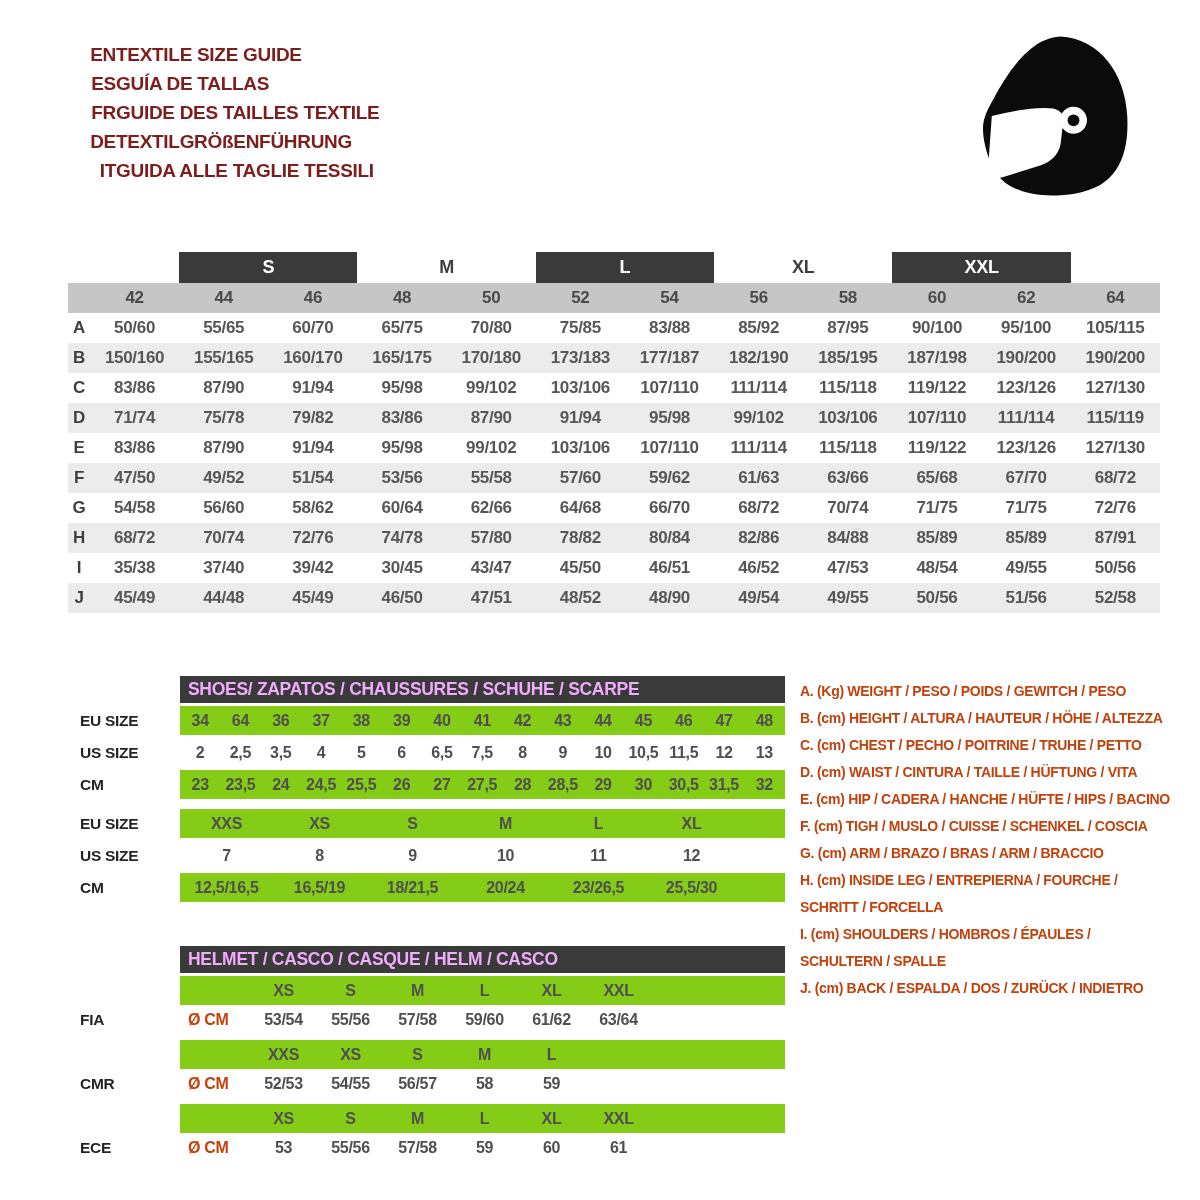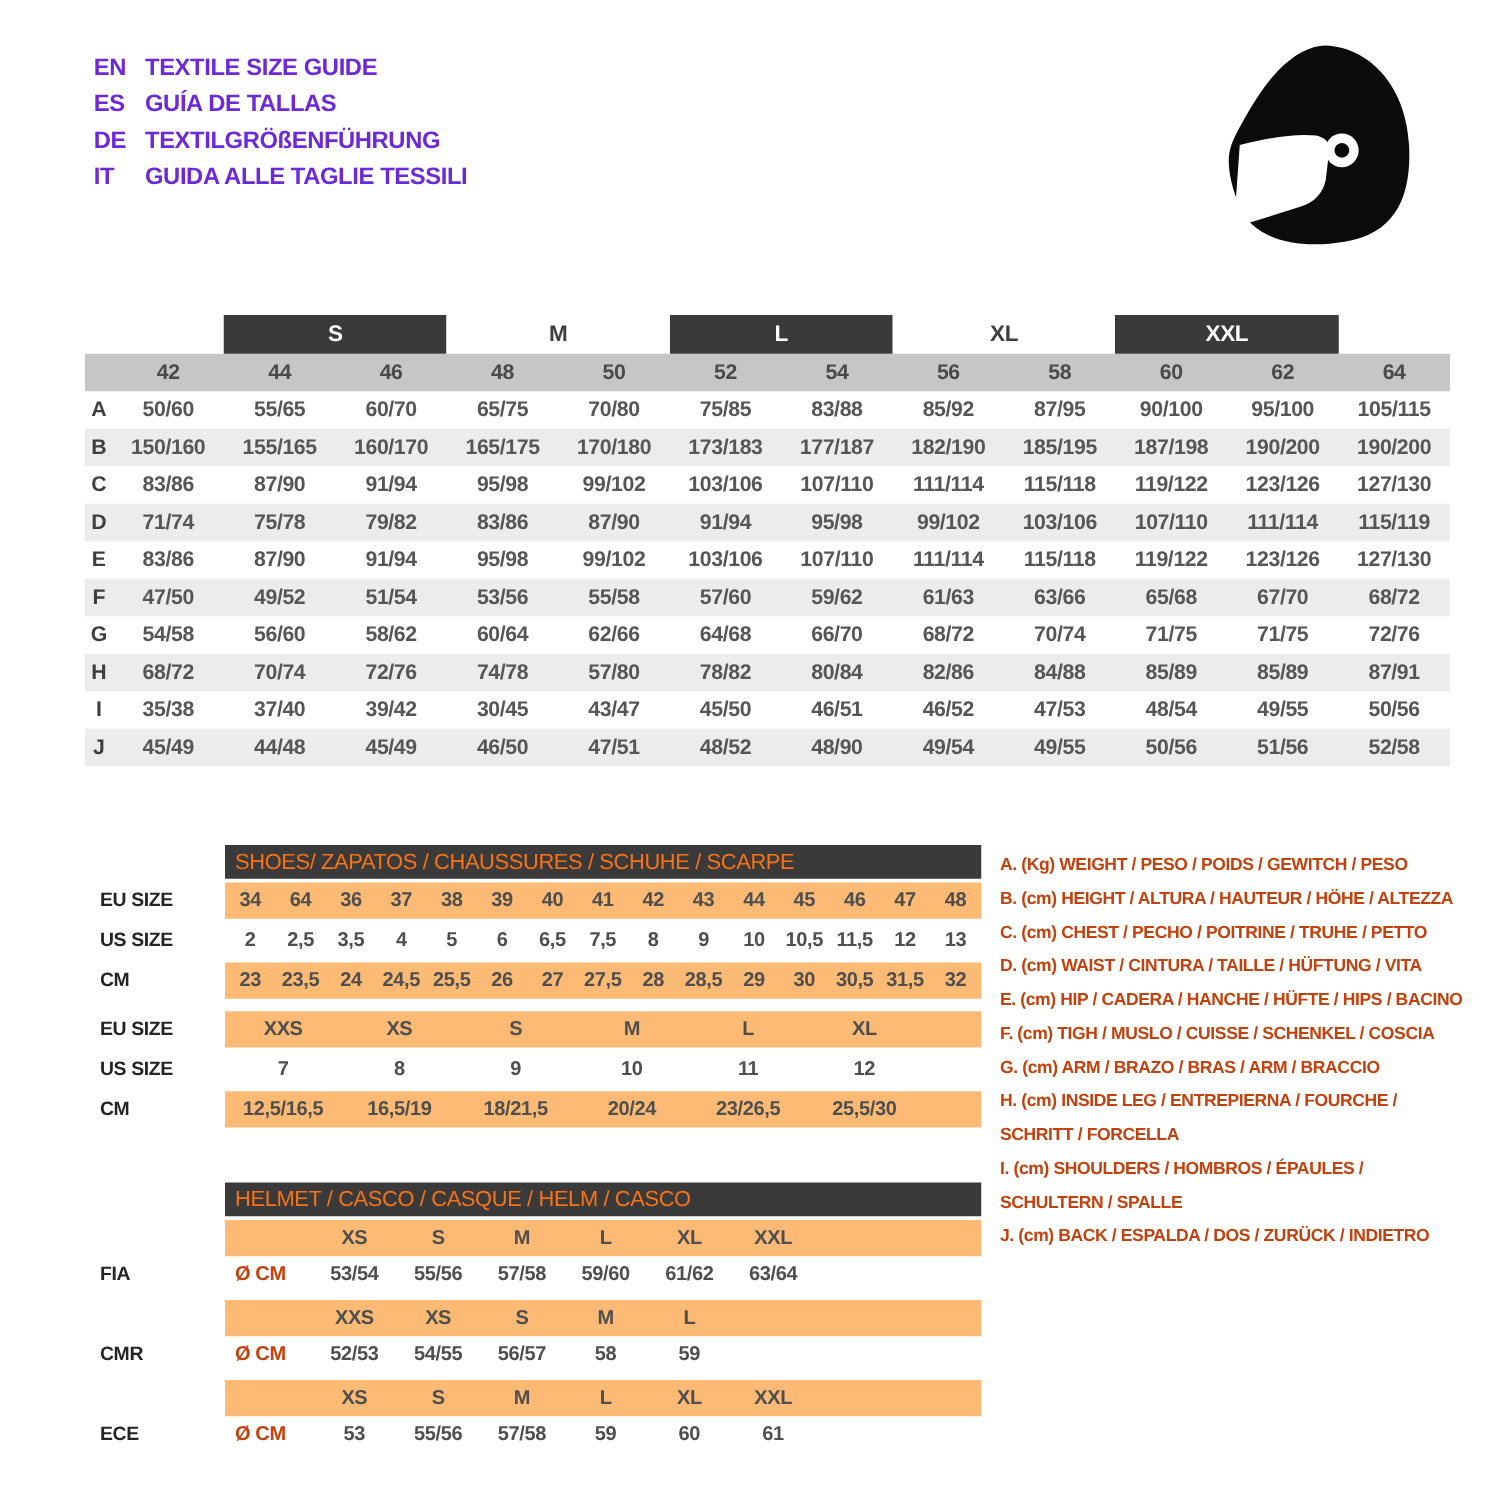--- a/index.html
+++ b/index.html
@@ -7,21 +7,21 @@
     width:1200px;height:1200px;position:relative;background:#ffffff;
     font-family:"Liberation Sans","DejaVu Sans",sans-serif;
     overflow:hidden;color:#4e4e4e;
   }
   .abs{position:absolute;}
   b,strong,div,span{letter-spacing:-0.3px;}
 
   
   .lang-list{left:75px;top:40px;}
   .lang-row{display:flex;height:29px;align-items:center;
-    font-weight:bold;font-size:19px;color:#6d28d9;}
+    font-weight:bold;font-size:19px;color:#7f1d1d;text-align:right;}
   .lang-code{width:41px;flex:0 0 41px;}
   .lang-title{white-space:nowrap;}
 
   
   .helmet-svg{left:966px;top:30px;}
 
   
   .main-table{left:68px;top:252px;width:1092px;}
   .mt-header{display:flex;height:31px;}
   .mt-header .sp-lead{flex:0 0 111.2px;}
@@ -33,24 +33,24 @@
   .mt-row{display:flex;height:30px;align-items:center;}
   .mt-row.alt{background:#ececec;}
   .lcell{flex:0 0 22px;text-align:center;font-weight:bold;
     font-size:17px;color:#3e3e3e;}
   .cell{flex:0 0 89.17px;text-align:center;font-weight:bold;
     font-size:17px;color:#565656;white-space:nowrap;}
   .mt-nums .cell{color:#4a4a4a;}
 
   
   .btable{left:180px;width:605px;}
-  .bar{height:27px;line-height:27px;background:#3a3a3a;color:#f97316;
-    font-weight:normal;font-size:17.5px;padding-left:8px;white-space:nowrap;}
+  .bar{height:27px;line-height:27px;background:#3a3a3a;color:#f0abfc;
+    font-weight:bold;font-size:17.5px;padding-left:8px;white-space:nowrap;}
   .brow{position:relative;display:flex;height:29px;align-items:center;margin-top:3px;}
-  .brow.band{background:#fdba74;}
+  .brow.band{background:#84cc16;}
   .brow.gap{margin-top:6px;}
   .brow.tight{margin-top:0;}
   .bcell{text-align:center;font-weight:bold;font-size:16px;
     color:#4f4f4f;white-space:nowrap;}
   .bcell.s{flex:0 0 40.3px;}
   .bcell.g{flex:0 0 93px;}
   .bcell.h{flex:0 0 67px;}
   .bcell.unit{flex:0 0 62px;text-align:left;padding-left:8px;color:#c2410c;}
   .side{position:absolute;left:-100px;width:96px;text-align:left;
     font-weight:bold;font-size:15.5px;color:#242424;white-space:nowrap;}
@@ -70,20 +70,24 @@
       <div class="lang-row">
         <span class="lang-code">EN</span>
         <span class="lang-title">TEXTILE SIZE GUIDE</span>
       </div>
 
       <div class="lang-row">
         <span class="lang-code">ES</span>
         <span class="lang-title">GUÍA DE TALLAS</span>
       </div>
 
+      <div class="lang-row">
+        <span class="lang-code">FR</span>
+        <span class="lang-title">GUIDE DES TAILLES TEXTILE</span>
+      </div>
 
       <div class="lang-row">
         <span class="lang-code">DE</span>
         <span class="lang-title">TEXTILGRÖßENFÜHRUNG</span>
       </div>
 
       <div class="lang-row">
         <span class="lang-code">IT</span>
         <span class="lang-title">GUIDA ALLE TAGLIE TESSILI</span>
       </div>

